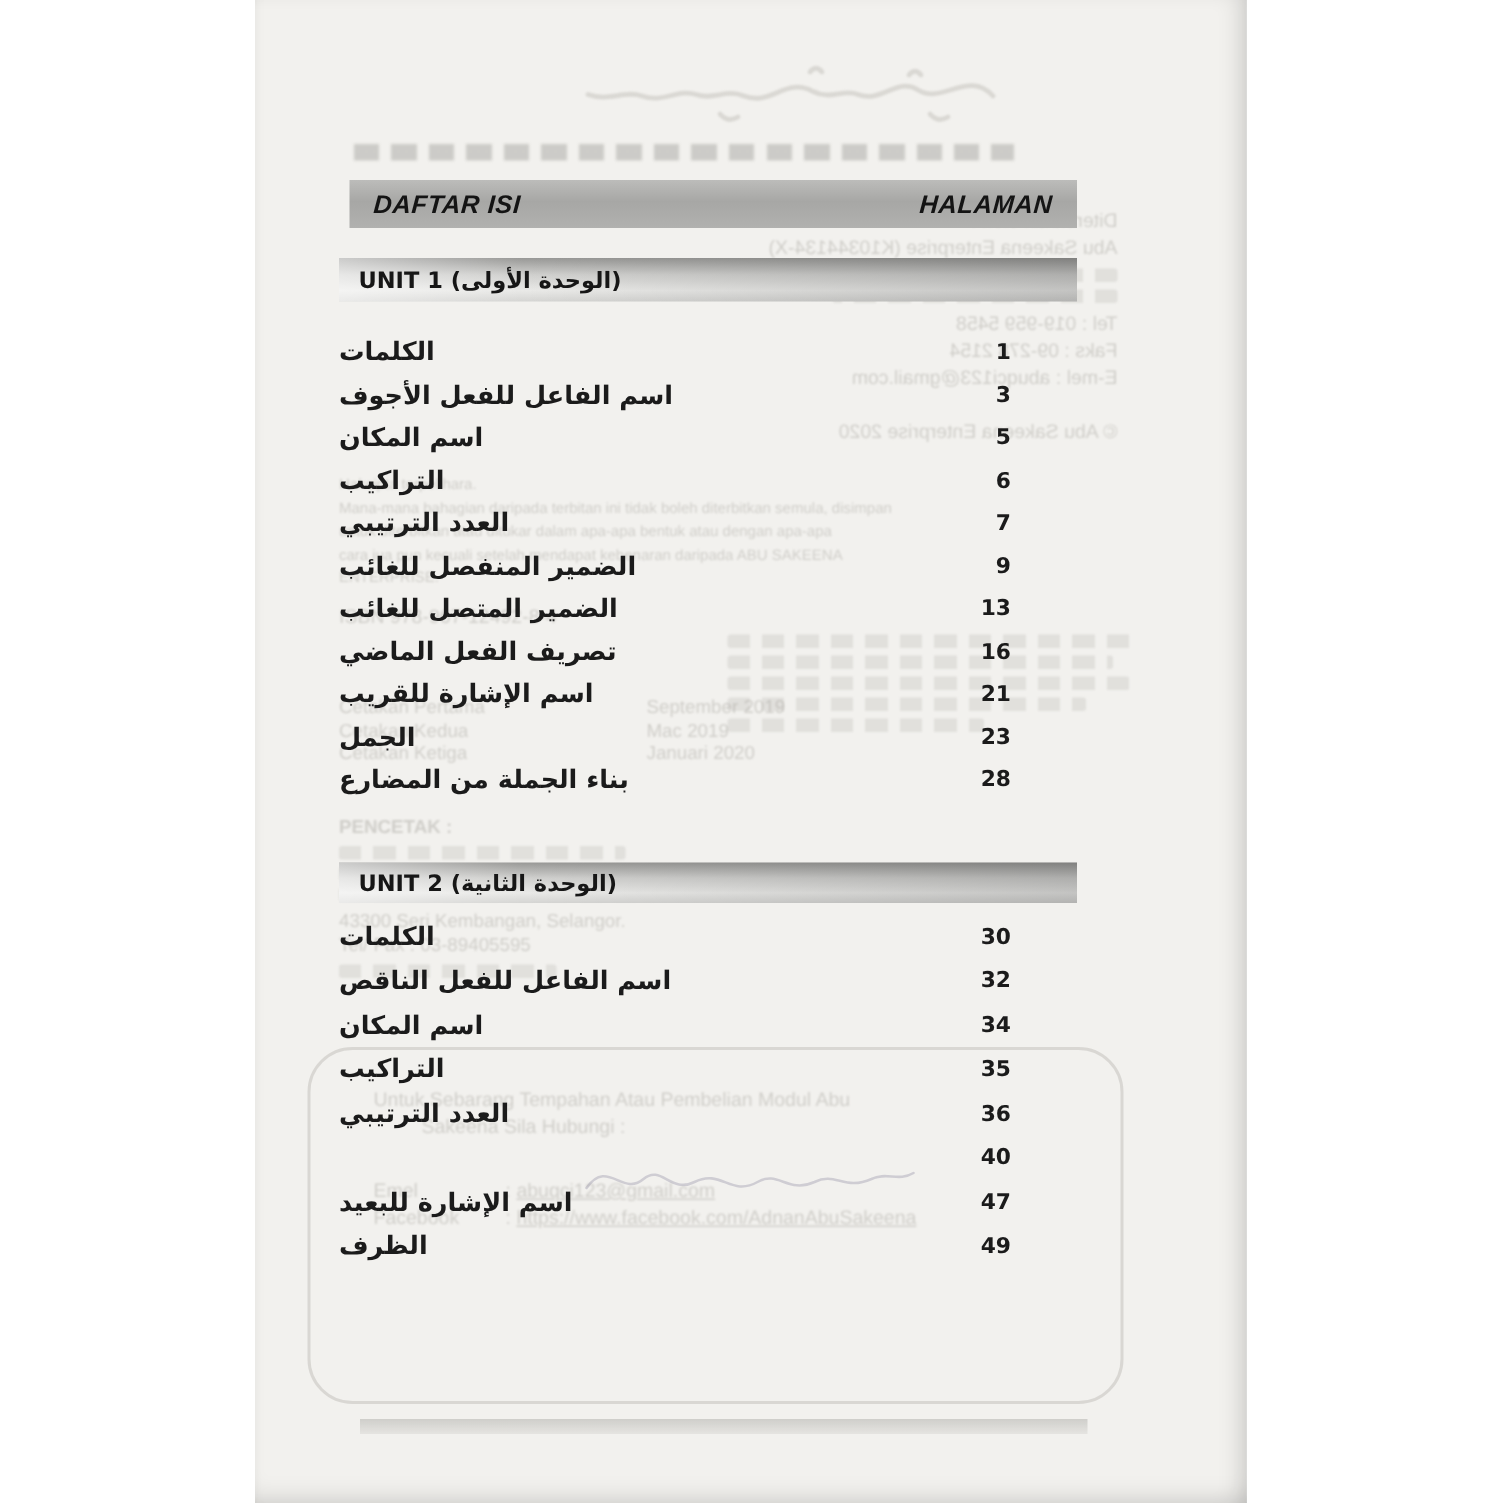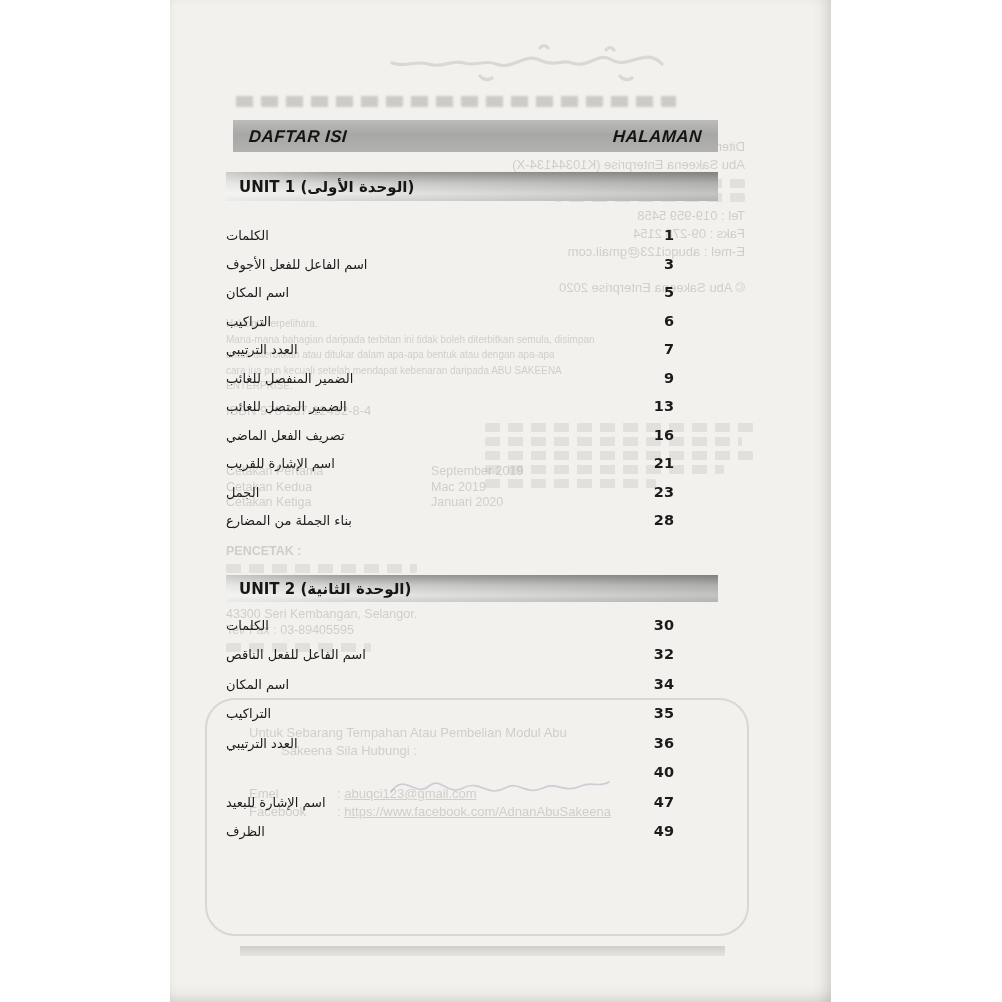--- a/index.html
+++ b/index.html
@@ -37,21 +37,21 @@
   .bar-main span{font:italic 900 17px/1 "Liberation Sans",sans-serif;color:#141414;letter-spacing:.4px;
         transform:skewX(-4deg);}
   .bar-unit{position:absolute;left:56px;width:492px;
         background:linear-gradient(90deg,rgba(255,255,255,.5) 0%,rgba(255,255,255,0) 25%,rgba(0,0,0,.16) 100%),
                    linear-gradient(180deg,#989896 0%,#cfcfcd 38%,#e9e9e7 75%,#d5d5d3 100%);
         display:flex;align-items:center;padding-left:13px;box-sizing:border-box;text-align:center;}
   .bar-unit span{font-size:15px;font-weight:bold;color:#161616;}
   .rows{position:absolute;left:56px;width:494px;}
   .row{position:relative;}
   .row .lbl{position:absolute;left:0;top:50%;transform:translateY(-50%);
-        direction:rtl;font-size:13px;font-weight:normal;color:#1b1b1b;white-space:nowrap;}
+        direction:rtl;font-size:17px;font-weight:bold;color:#1b1b1b;white-space:nowrap;}
   .row .num{position:absolute;left:400px;width:48px;top:50%;transform:translateY(-50%);
         text-align:right;font-size:14.5px;font-weight:bold;color:#1b1b1b;
         font-family:"DejaVu Sans",sans-serif;}
   .u1 .row{height:28.5px;}
   .u2 .row{height:29.5px;}
 </style>
 </head>
 <body>
 
 <div class="viewport">

